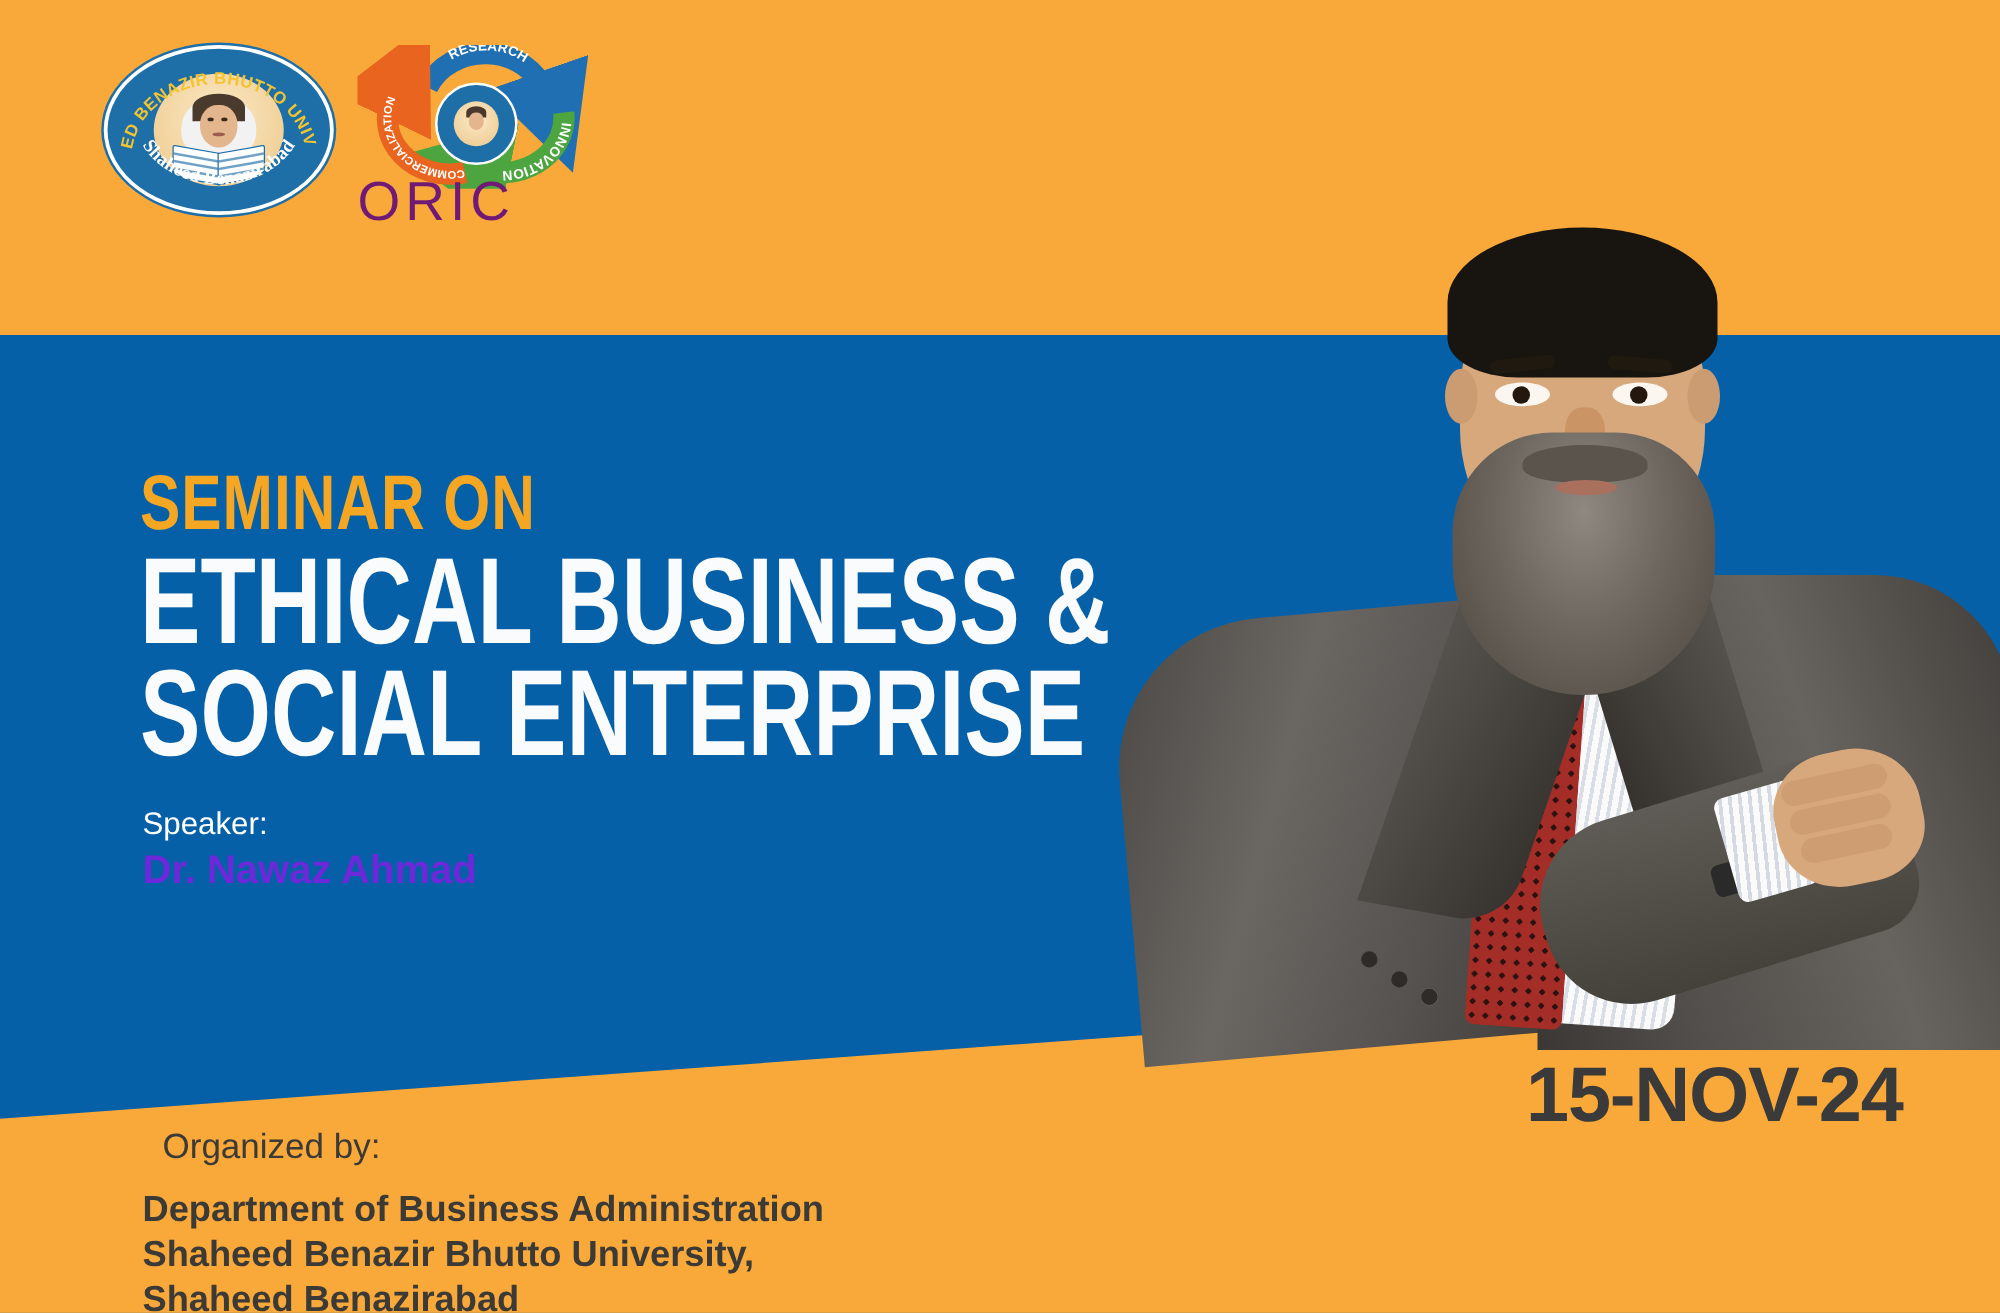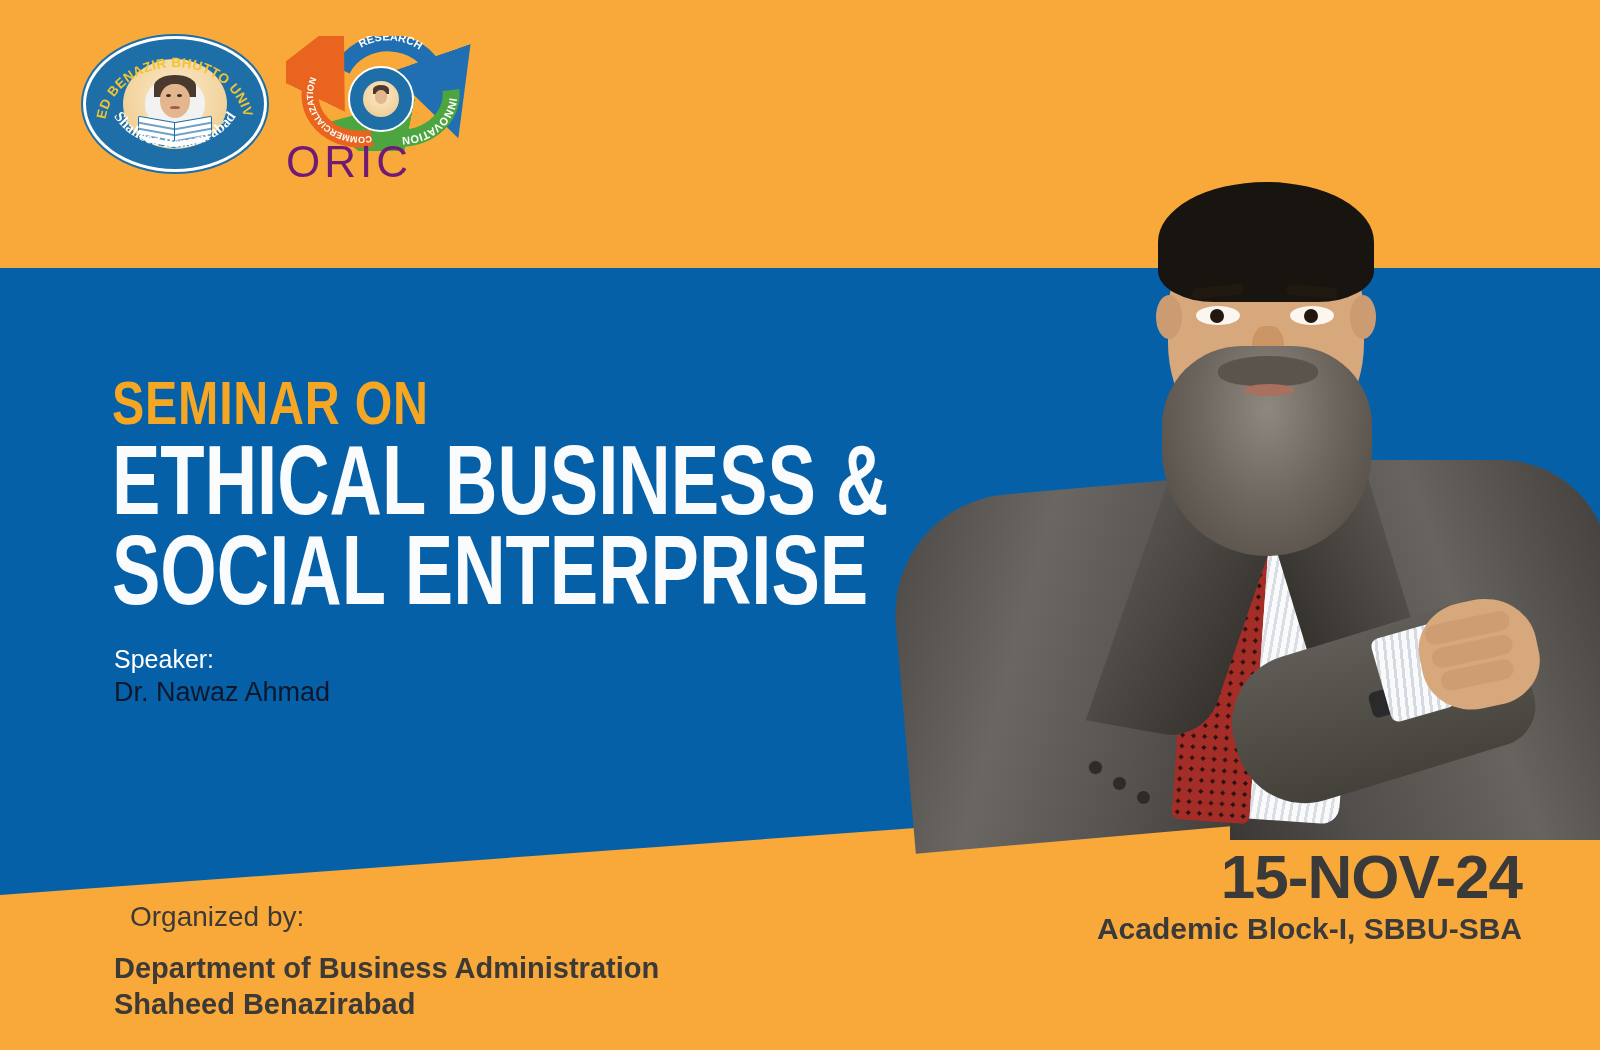--- a/index.html
+++ b/index.html
@@ -140,21 +140,21 @@
   .title-l{
     font-family:"Liberation Sans Narrow","Liberation Sans",sans-serif;
     font-size:98px;font-weight:bold;color:#FAFBFC;line-height:.92;
     letter-spacing:0px;transform:scaleX(.74);transform-origin:left center;
     white-space:nowrap;margin:0;
   }
 
   
   .speaker{position:absolute;left:114px;top:645px;z-index:15;}
   .sp-label{font-size:25px;color:#FFFFFF;font-weight:400;line-height:1.18;margin:0;}
-  .sp-name{font-size:27px;color:#0f172a;font-weight:normal;line-height:1.18;margin:2px 0 0 0;}
+  .sp-name{font-size:32px;color:#6d28d9;font-weight:bold;line-height:1.18;margin:2px 0 0 0;}
   .sp-role{font-size:32px;color:#FFFFFF;font-weight:400;line-height:1.18;margin:2px 0 0 0;}
 
   
   .organizer{position:absolute;left:114px;top:884px;z-index:20;}
   .org-label{font-size:28px;color:#3B3A37;font-weight:400;line-height:1.24;margin:16px;}
   .org-line{font-size:29px;color:#3B3A37;font-weight:bold;line-height:1.24;margin:0;}
 
   
   .datebox{position:absolute;right:78px;top:845px;z-index:20;text-align:right;}
   .dt-date{font-size:62px;color:#3A3A3A;font-weight:bold;line-height:1.02;margin:0;letter-spacing:-1px;}
@@ -303,21 +303,21 @@
   <div class="speaker">
     <p class="sp-label">Speaker:</p>
     <p class="sp-name">Dr. Nawaz Ahmad</p>
   </div>
 
   <div class="wedge-orange-bottom"></div>
 
   <div class="organizer">
     <p class="org-label">Organized by:</p>
     <p class="org-line">Department of Business Administration</p>
+    <p class="org-line">Shaheed Benazir Bhutto University,</p>
     <p class="org-line">Shaheed Benazirabad</p>
   </div>
 
   <div class="datebox">
     <p class="dt-date">15-NOV-24</p>
-    <p class="dt-block">Academic Block-I, SBBU-SBA</p>
   </div>
 
 </div>
 
 </body></html>

